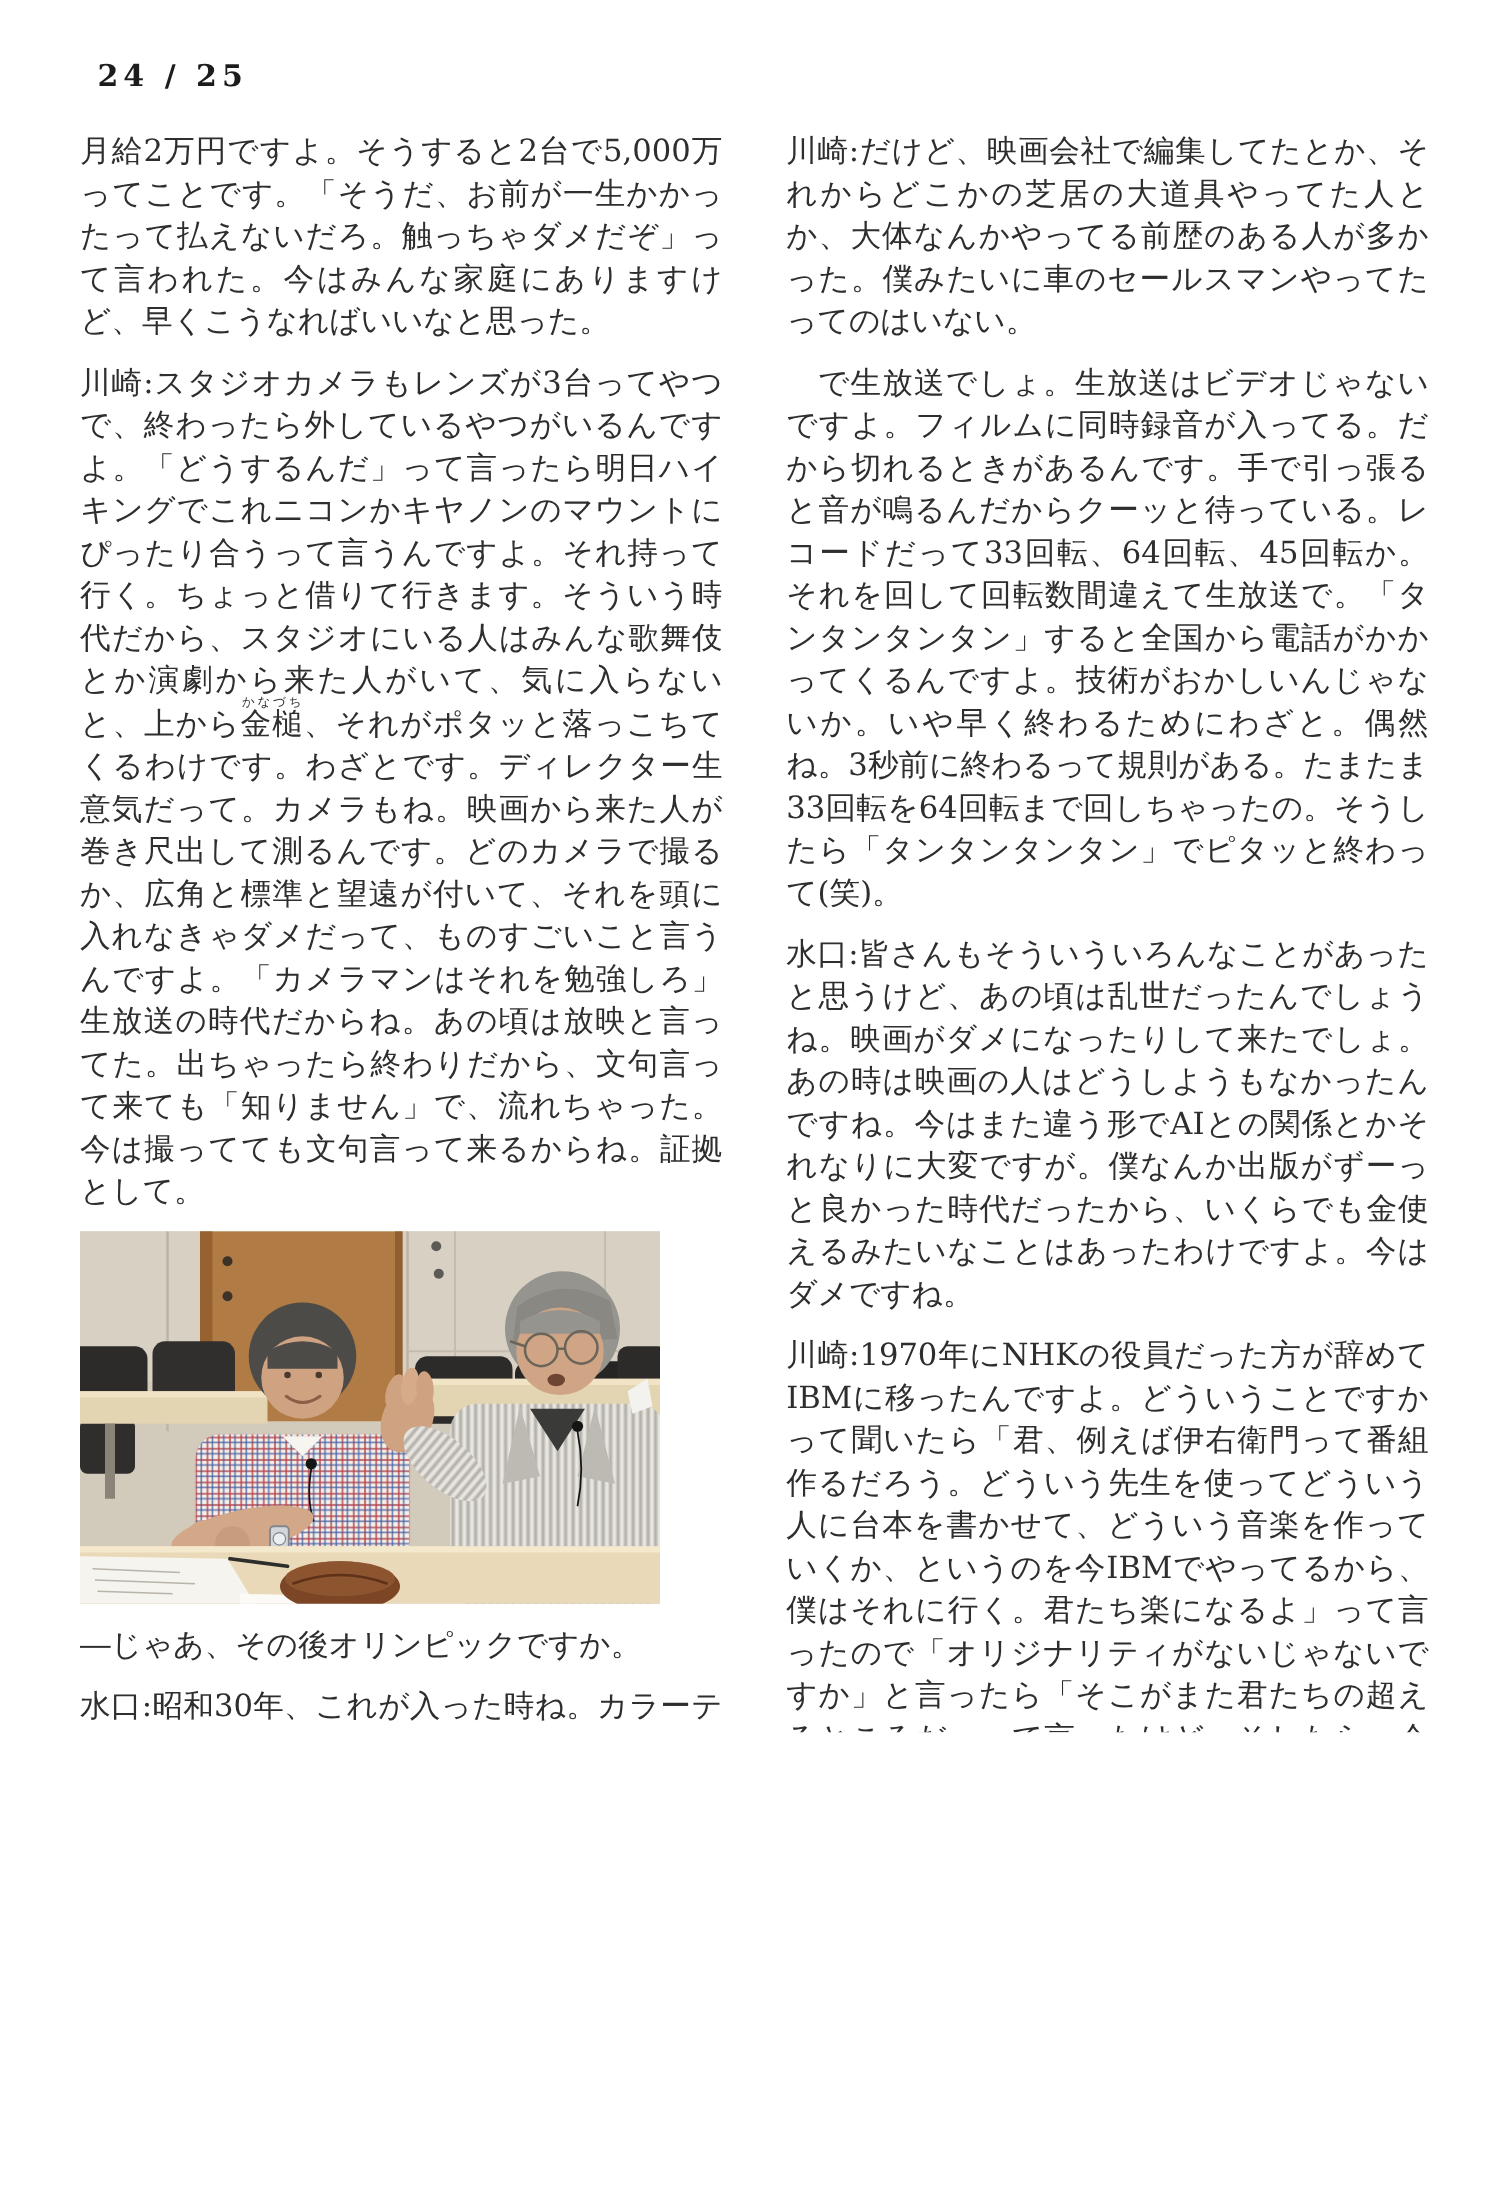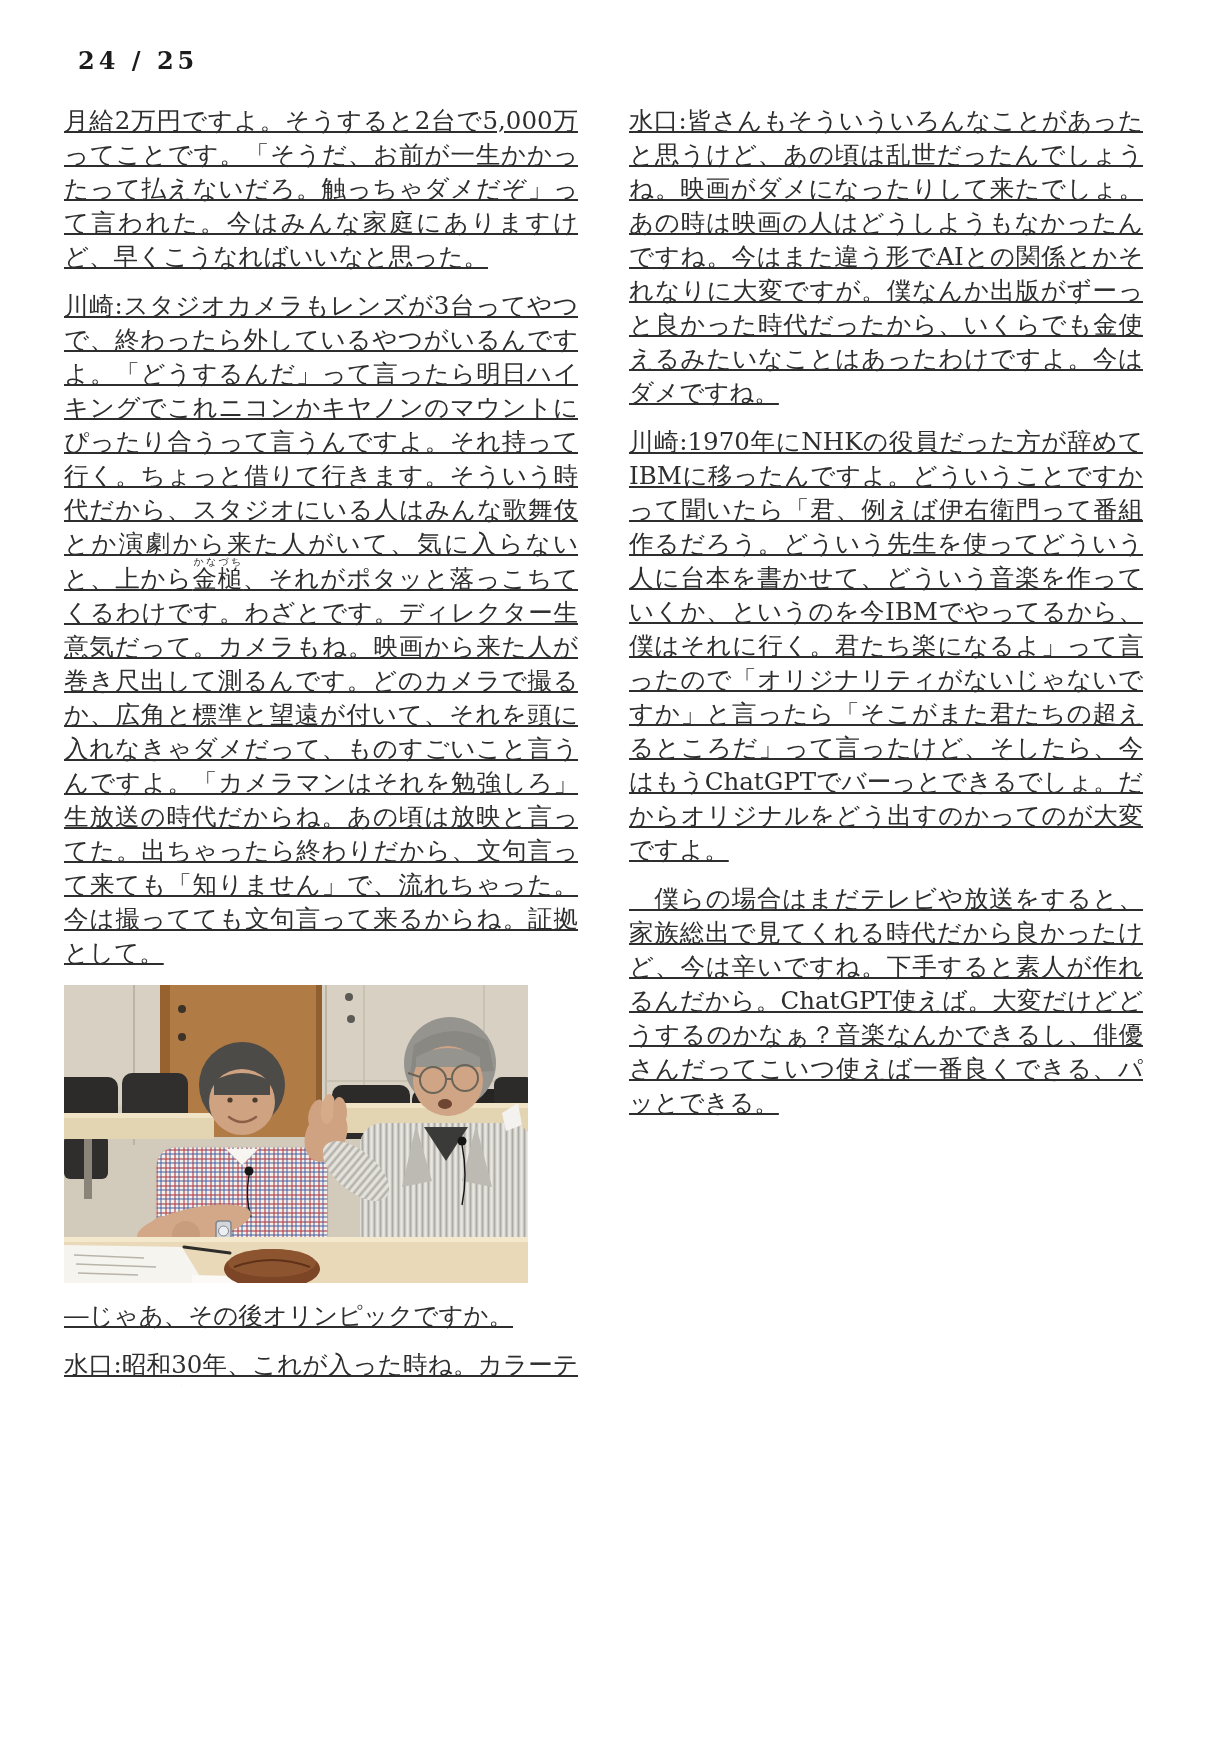--- a/index.html
+++ b/index.html
@@ -16,21 +16,21 @@
     font-size:24px;font-weight:bold;letter-spacing:4px;color:#1c1c1c;
   }
   .col{
     position:absolute;top:104px;width:514px;
     font-size:24.5px;line-height:34px;
     text-align:justify;
     -webkit-text-size-adjust:none;
   }
   .col-left{left:64px;}
   .col-right{left:629px;}
-  .col p{margin:0 0 15px 0;text-decoration:underline;}
+  .col p{margin:0 0 15px 0;}
   ruby rt{font-size:10px;line-height:10px;color:#2e2e2e;}
   figure.photo{margin:6px 0 16px 0;width:464px;height:298px;}
   figure.photo svg{display:block;width:464px;height:298px;}
   .caption{margin:4px 0 16px 0;}
 </style>
 </head>
 <body>
 
 <div class="page">
 
@@ -164,19 +164,21 @@
         <path d="M170 282 q38 -14 76 0" stroke="#5e3118" stroke-width="2" fill="none"></path>
       </svg>
     </figure>
 
     <p class="caption">―じゃあ、その後オリンピックですか。</p>
     <p>水口:昭和30年、これが入った時ね。カラーテレビと教育テレビができたでしょ。35年が1,500人か。</p>
 
   </div>
 
   <div class="col col-right">
+    <p>川崎:だけど、映画会社で編集してたとか、それからどこかの芝居の大道具やってた人とか、大体なんかやってる前歴のある人が多かった。僕みたいに車のセールスマンやってたってのはいない。</p>
+    <p>　で生放送でしょ。生放送はビデオじゃないですよ。フィルムに同時録音が入ってる。だから切れるときがあるんです。手で引っ張ると音が鳴るんだからクーッと待っている。レコードだって33回転、64回転、45回転か。それを回して回転数間違えて生放送で。「タンタンタンタン」すると全国から電話がかかってくるんですよ。技術がおかしいんじゃないか。いや早く終わるためにわざと。偶然ね。3秒前に終わるって規則がある。たまたま33回転を64回転まで回しちゃったの。そうしたら「タンタンタンタン」でピタッと終わって(笑)。</p>
     <p>水口:皆さんもそういういろんなことがあったと思うけど、あの頃は乱世だったんでしょうね。映画がダメになったりして来たでしょ。あの時は映画の人はどうしようもなかったんですね。今はまた違う形でAIとの関係とかそれなりに大変ですが。僕なんか出版がずーっと良かった時代だったから、いくらでも金使えるみたいなことはあったわけですよ。今はダメですね。</p>
     <p>川崎:1970年にNHKの役員だった方が辞めてIBMに移ったんですよ。どういうことですかって聞いたら「君、例えば伊右衛門って番組作るだろう。どういう先生を使ってどういう人に台本を書かせて、どういう音楽を作っていくか、というのを今IBMでやってるから、僕はそれに行く。君たち楽になるよ」って言ったので「オリジナリティがないじゃないですか」と言ったら「そこがまた君たちの超えるところだ」って言ったけど、そしたら、今はもうChatGPTでバーっとできるでしょ。だからオリジナルをどう出すのかってのが大変ですよ。</p>
     <p>　僕らの場合はまだテレビや放送をすると、家族総出で見てくれる時代だから良かったけど、今は辛いですね。下手すると素人が作れるんだから。ChatGPT使えば。大変だけどどうするのかなぁ？音楽なんかできるし、俳優さんだってこいつ使えば一番良くできる、パッとできる。</p>
 
   </div>
 
 </div>
 
 </body></html>

